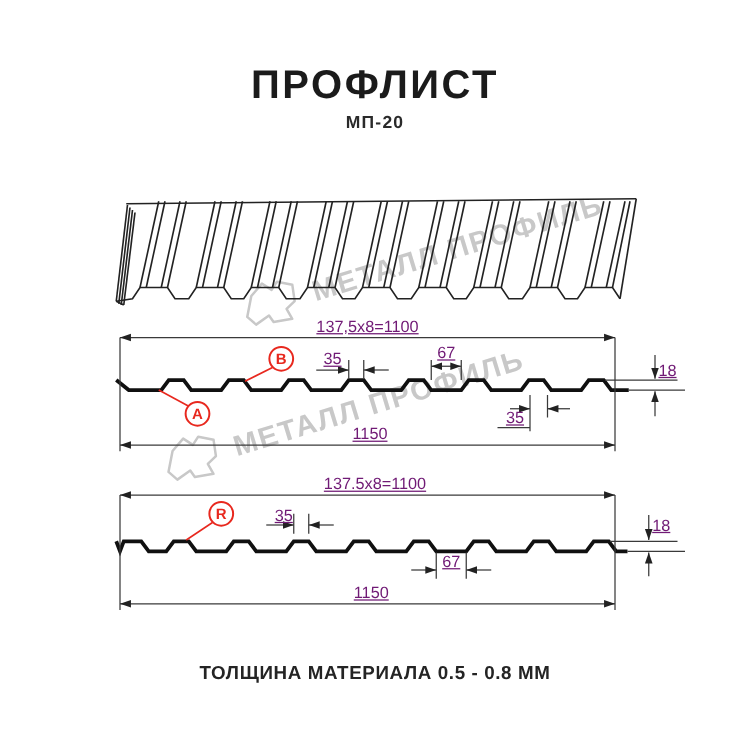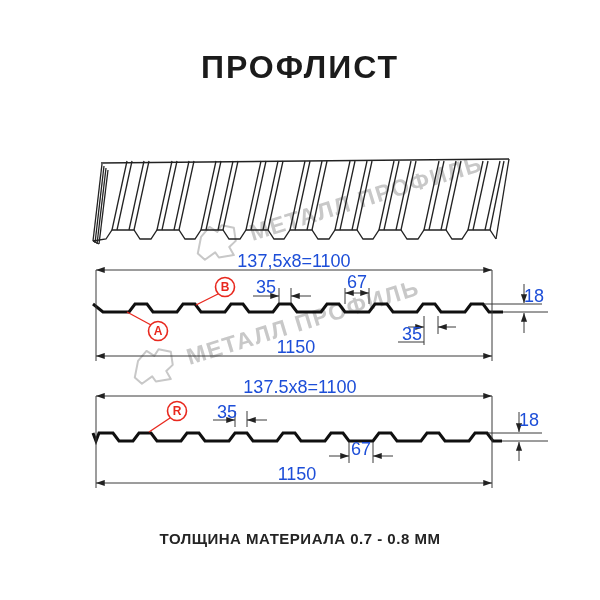--- a/index.html
+++ b/index.html
@@ -15,31 +15,32 @@
     font-size:15px;font-weight:bold;letter-spacing:.5px;color:#242424;}
 
   .wm{position:absolute;display:flex;align-items:center;gap:9px;
       transform:rotate(-17deg);transform-origin:20px 30px;z-index:1;pointer-events:none;}
   .wm .wm-text{font-size:23px;font-weight:bold;letter-spacing:1.5px;color:#c8c8c8;white-space:nowrap;}
   .wm1{left:193px;top:222px;}
   .wm2{left:130px;top:346px;}
 
   svg.linework{position:absolute;left:0;top:0;z-index:2;}
 
-  .dim{position:absolute;transform:translate(-50%,-50%);font-size:18px;color:#1d4ed8;
-       white-space:nowrap;z-index:3;}
+  .dim{position:absolute;transform:translate(-50%,-50%);font-size:13px;color:#701a75;
+       white-space:nowrap;z-index:3;text-decoration:underline;}
   .marklet{position:absolute;transform:translate(-50%,-50%);font-size:12px;font-weight:bold;
        color:#e8281e;z-index:3;}
 </style>
 </head>
 <body>
 
 <div class="stage">
 
   <div class="page-title">ПРОФЛИСТ</div>
+  <div class="page-subtitle">МП-20</div>
 
   <div class="wm wm1">
     <svg width="52" height="46" viewBox="0 0 52 46">
       <path d="M5,27 L13,12 L24,5 L30,12 L36,7 L47,13 L45,26 L37,30 L39,39 L24,37 L22,31 L10,35 Z" fill="none" stroke="#c8c8c8" stroke-width="2" stroke-linejoin="round"></path>
     </svg>
     <span class="wm-text">МЕТАЛЛ ПРОФИЛЬ</span>
   </div>
 
   <div class="wm wm2">
     <svg width="52" height="46" viewBox="0 0 52 46">
@@ -184,14 +185,14 @@
   <div class="marklet" style="left:158px;top:331px;">A</div>
   <div class="marklet" style="left:225px;top:287px;">B</div>
 
   <div class="dim" style="left:300px;top:387px;text-align:center;">137.5x8=1100</div>
   <div class="dim" style="left:227px;top:412px;">35</div>
   <div class="dim" style="left:529px;top:420px;">18</div>
   <div class="dim" style="left:361px;top:449px;">67</div>
   <div class="dim" style="left:297px;top:474px;">1150</div>
   <div class="marklet" style="left:177px;top:411px;">R</div>
 
-  <div class="footer-note">ТОЛЩИНА МАТЕРИАЛА 0.7 - 0.8 ММ</div>
+  <div class="footer-note">ТОЛЩИНА МАТЕРИАЛА 0.5 - 0.8 ММ</div>
 </div>
 
 </body></html>

